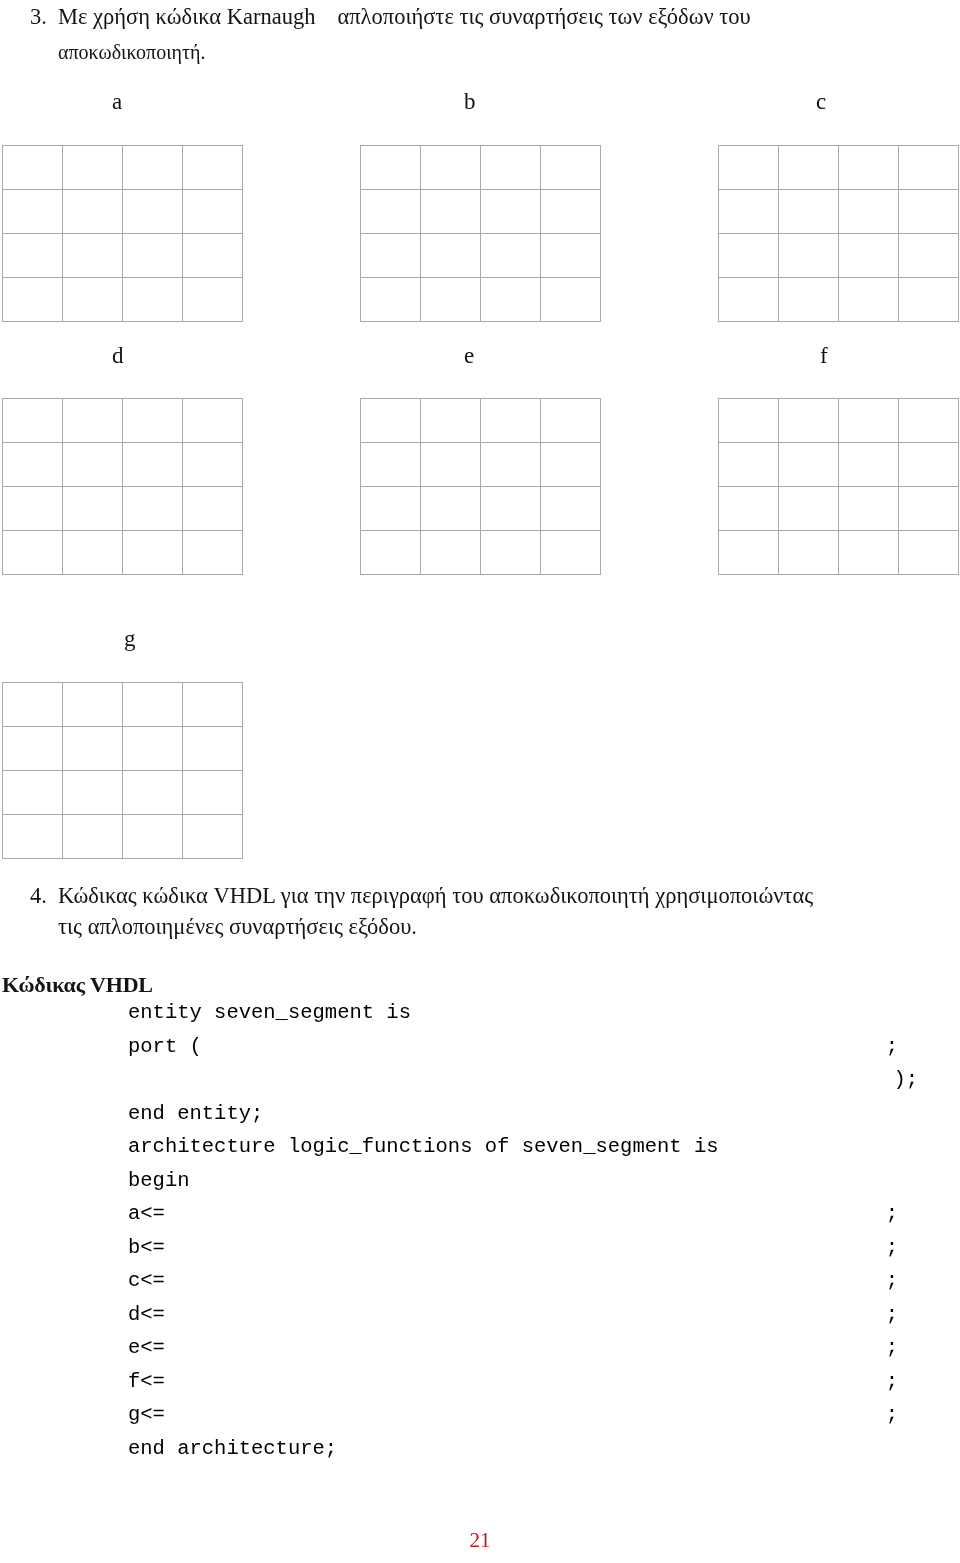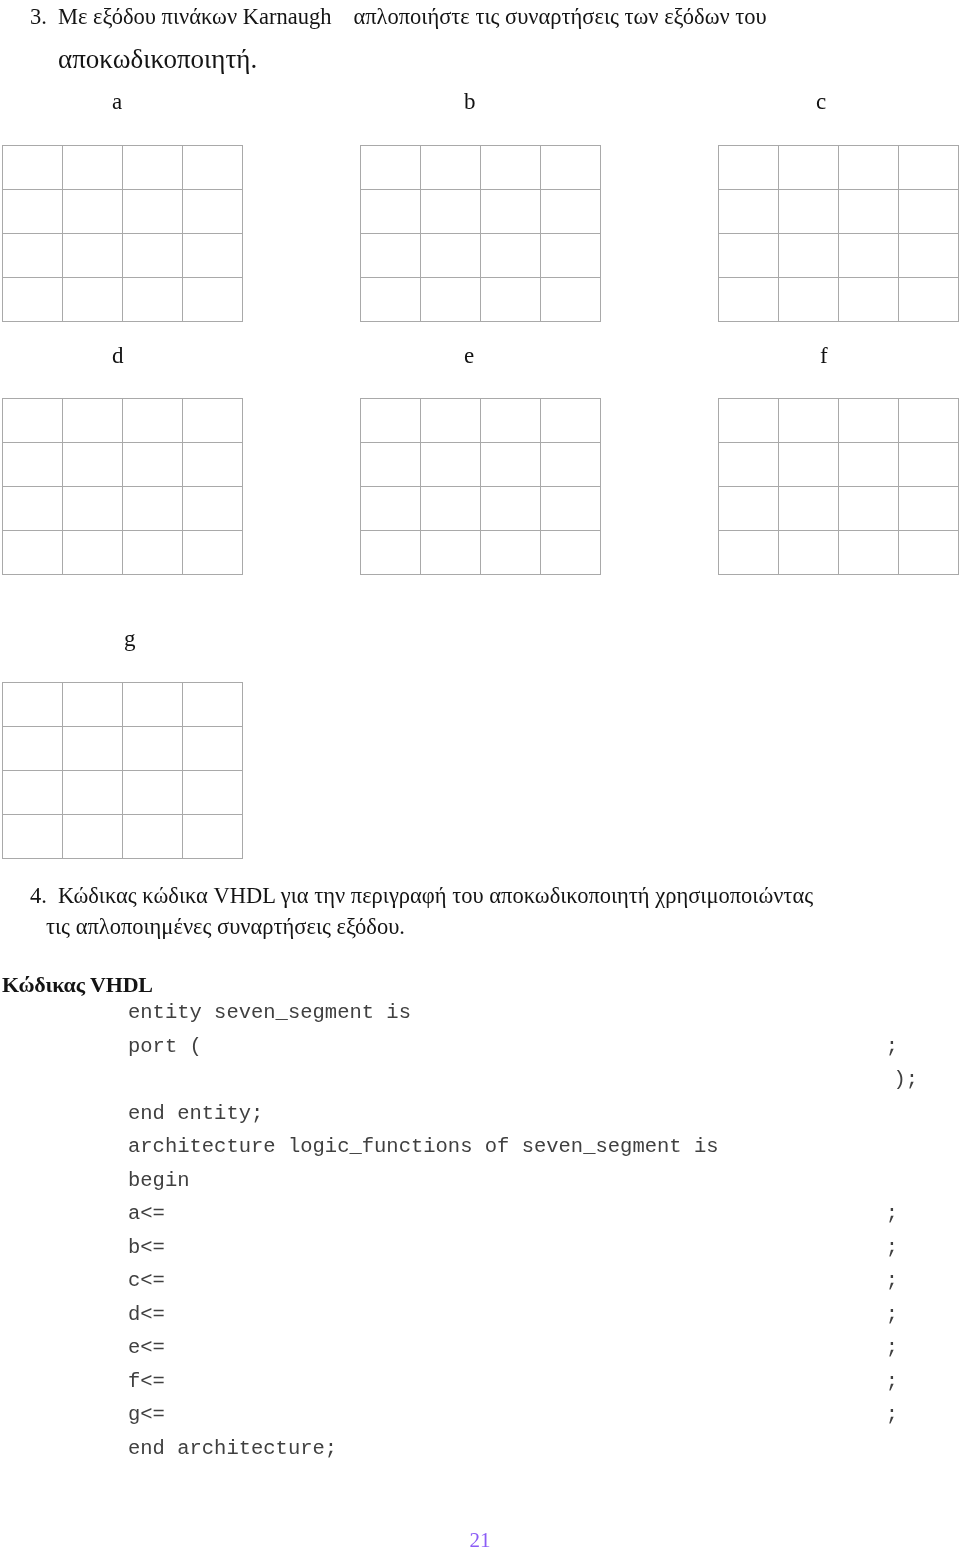--- a/index.html
+++ b/index.html
@@ -31,24 +31,24 @@
     line-height: 30px;
     white-space: nowrap;
   }
   .q3-num {
     width: 28px;
     flex: 0 0 28px;
   }
   .q3-t1 { }
   .q3-gap { display: inline-block; width: 22px; }
   .q3-line2 {
-    font-size: 27px;
+    font-size: 20px;
     line-height: 30px;
     margin-left: 28px;
-    margin-top: 12px;
+    margin-top: 5px;
   }
 
   
   .kmap-label {
     position: absolute;
     font-size: 23px;
     line-height: 23px;
     font-family: "Liberation Serif", "DejaVu Serif", serif;
     color: #121212;
   }
@@ -79,21 +79,21 @@
     display: flex;
     align-items: flex-start;
     font-size: 22.5px;
     line-height: 31px;
     white-space: nowrap;
   }
   .q4-num { width: 28px; flex: 0 0 28px; }
   .q4-line2 {
     font-size: 22.5px;
     line-height: 31px;
-    margin-left: 16px;
+    margin-left: 28px;
   }
 
   
   .code-heading {
     position: absolute;
     left: 2px;
     top: 972px;
     font-size: 22px;
     font-weight: bold;
     font-family: Liberation Serif, serif;
@@ -102,21 +102,21 @@
 
   
   .code-block {
     position: absolute;
     left: 128px;
     top: 996px;
     width: 800px;
     font-family: "Liberation Mono", "DejaVu Sans Mono", monospace;
     font-size: 20.5px;
     line-height: 33.5px;
-    color: #404040;
+    color: #000000;
     white-space: pre;
   }
   .code-line {
     position: relative;
     height: 33.5px;
     white-space: pre;
   }
   .code-line .tail {
     position: absolute;
     right: 30px;
@@ -128,32 +128,32 @@
 
   
   .page-number {
     position: absolute;
     left: 0;
     right: 0;
     top: 1528px;
     text-align: center;
     font-size: 21px;
     font-family: "Liberation Serif", "DejaVu Serif", serif;
-    color: #8b5cf6;
+    color: #b91c1c;
   }
 </style>
 </head>
 <body>
 
 <div class="page">
 
   <div class="q3">
     <div class="q3-line1">
       <span class="q3-num">3.</span>
-      <span class="q3-t1">Με εξόδου πινάκων Karnaugh</span>
+      <span class="q3-t1">Με χρήση κώδικα Karnaugh</span>
       <span class="q3-gap"></span>
       <span class="q3-t2">απλοποιήστε τις συναρτήσεις των εξόδων του</span>
     </div>
     <div class="q3-line2">αποκωδικοποιητή.</div>
   </div>
 
   <div class="kmap-label" style="left:112px; top:90px;">a</div>
   <div class="kmap-label" style="left:464px; top:90px;">b</div>
   <div class="kmap-label" style="left:816px; top:90px;">c</div>
   <div class="kmap-label" style="left:112px; top:344px;">d</div>

